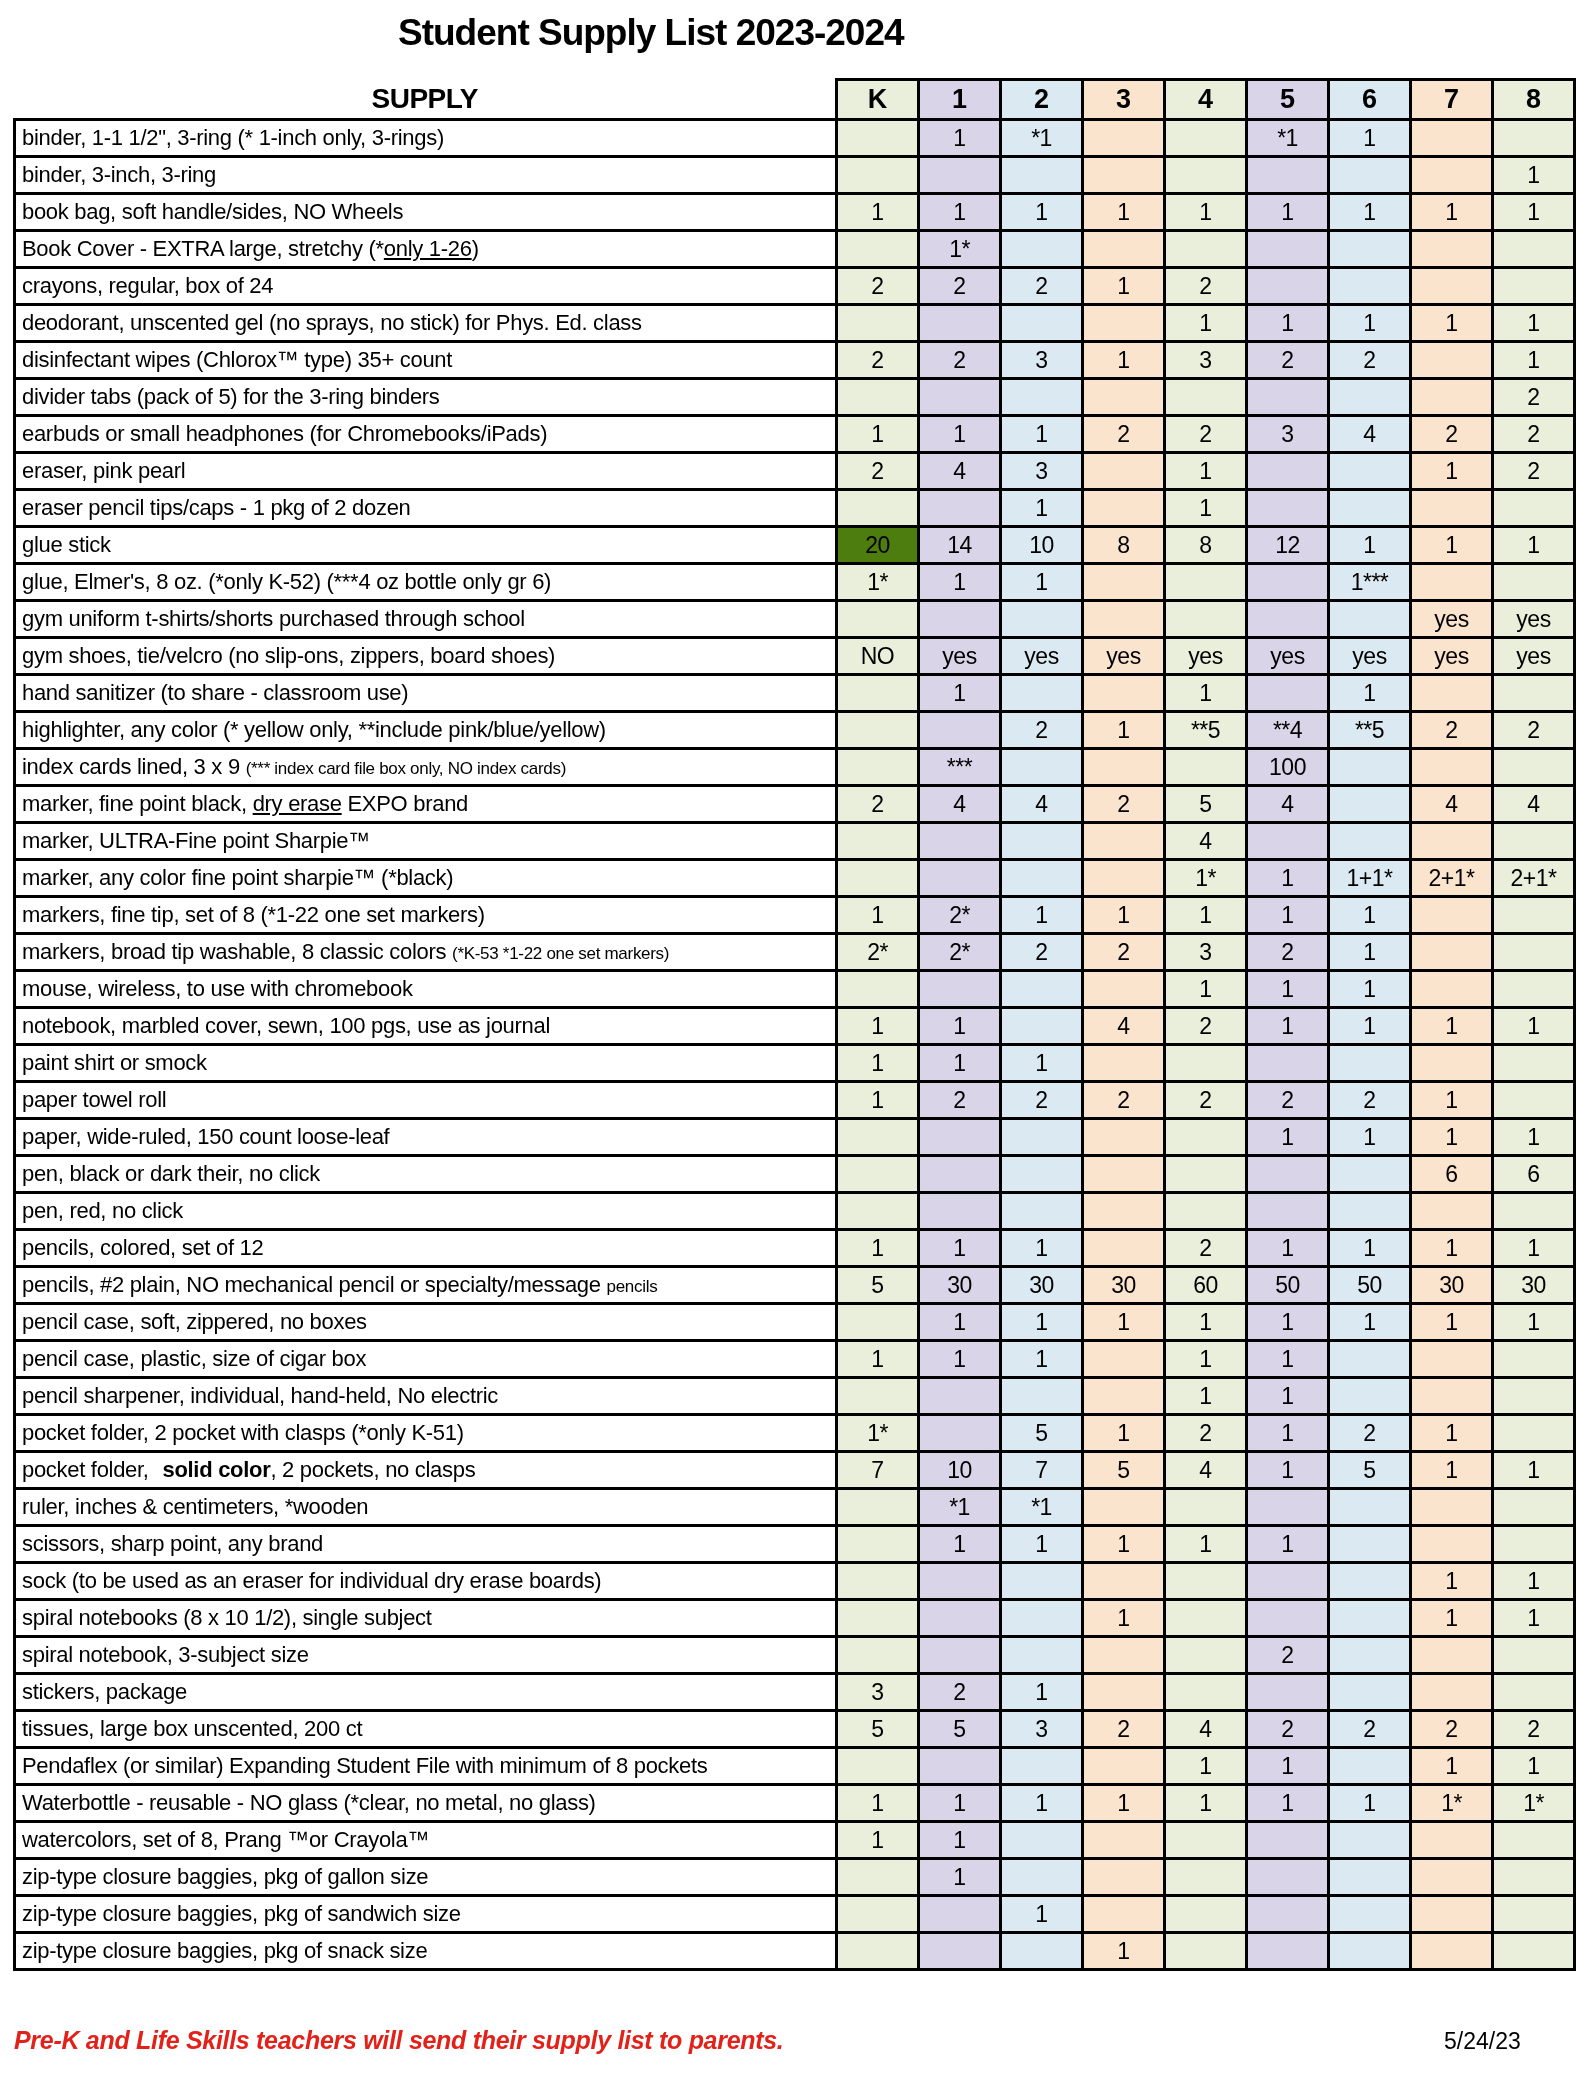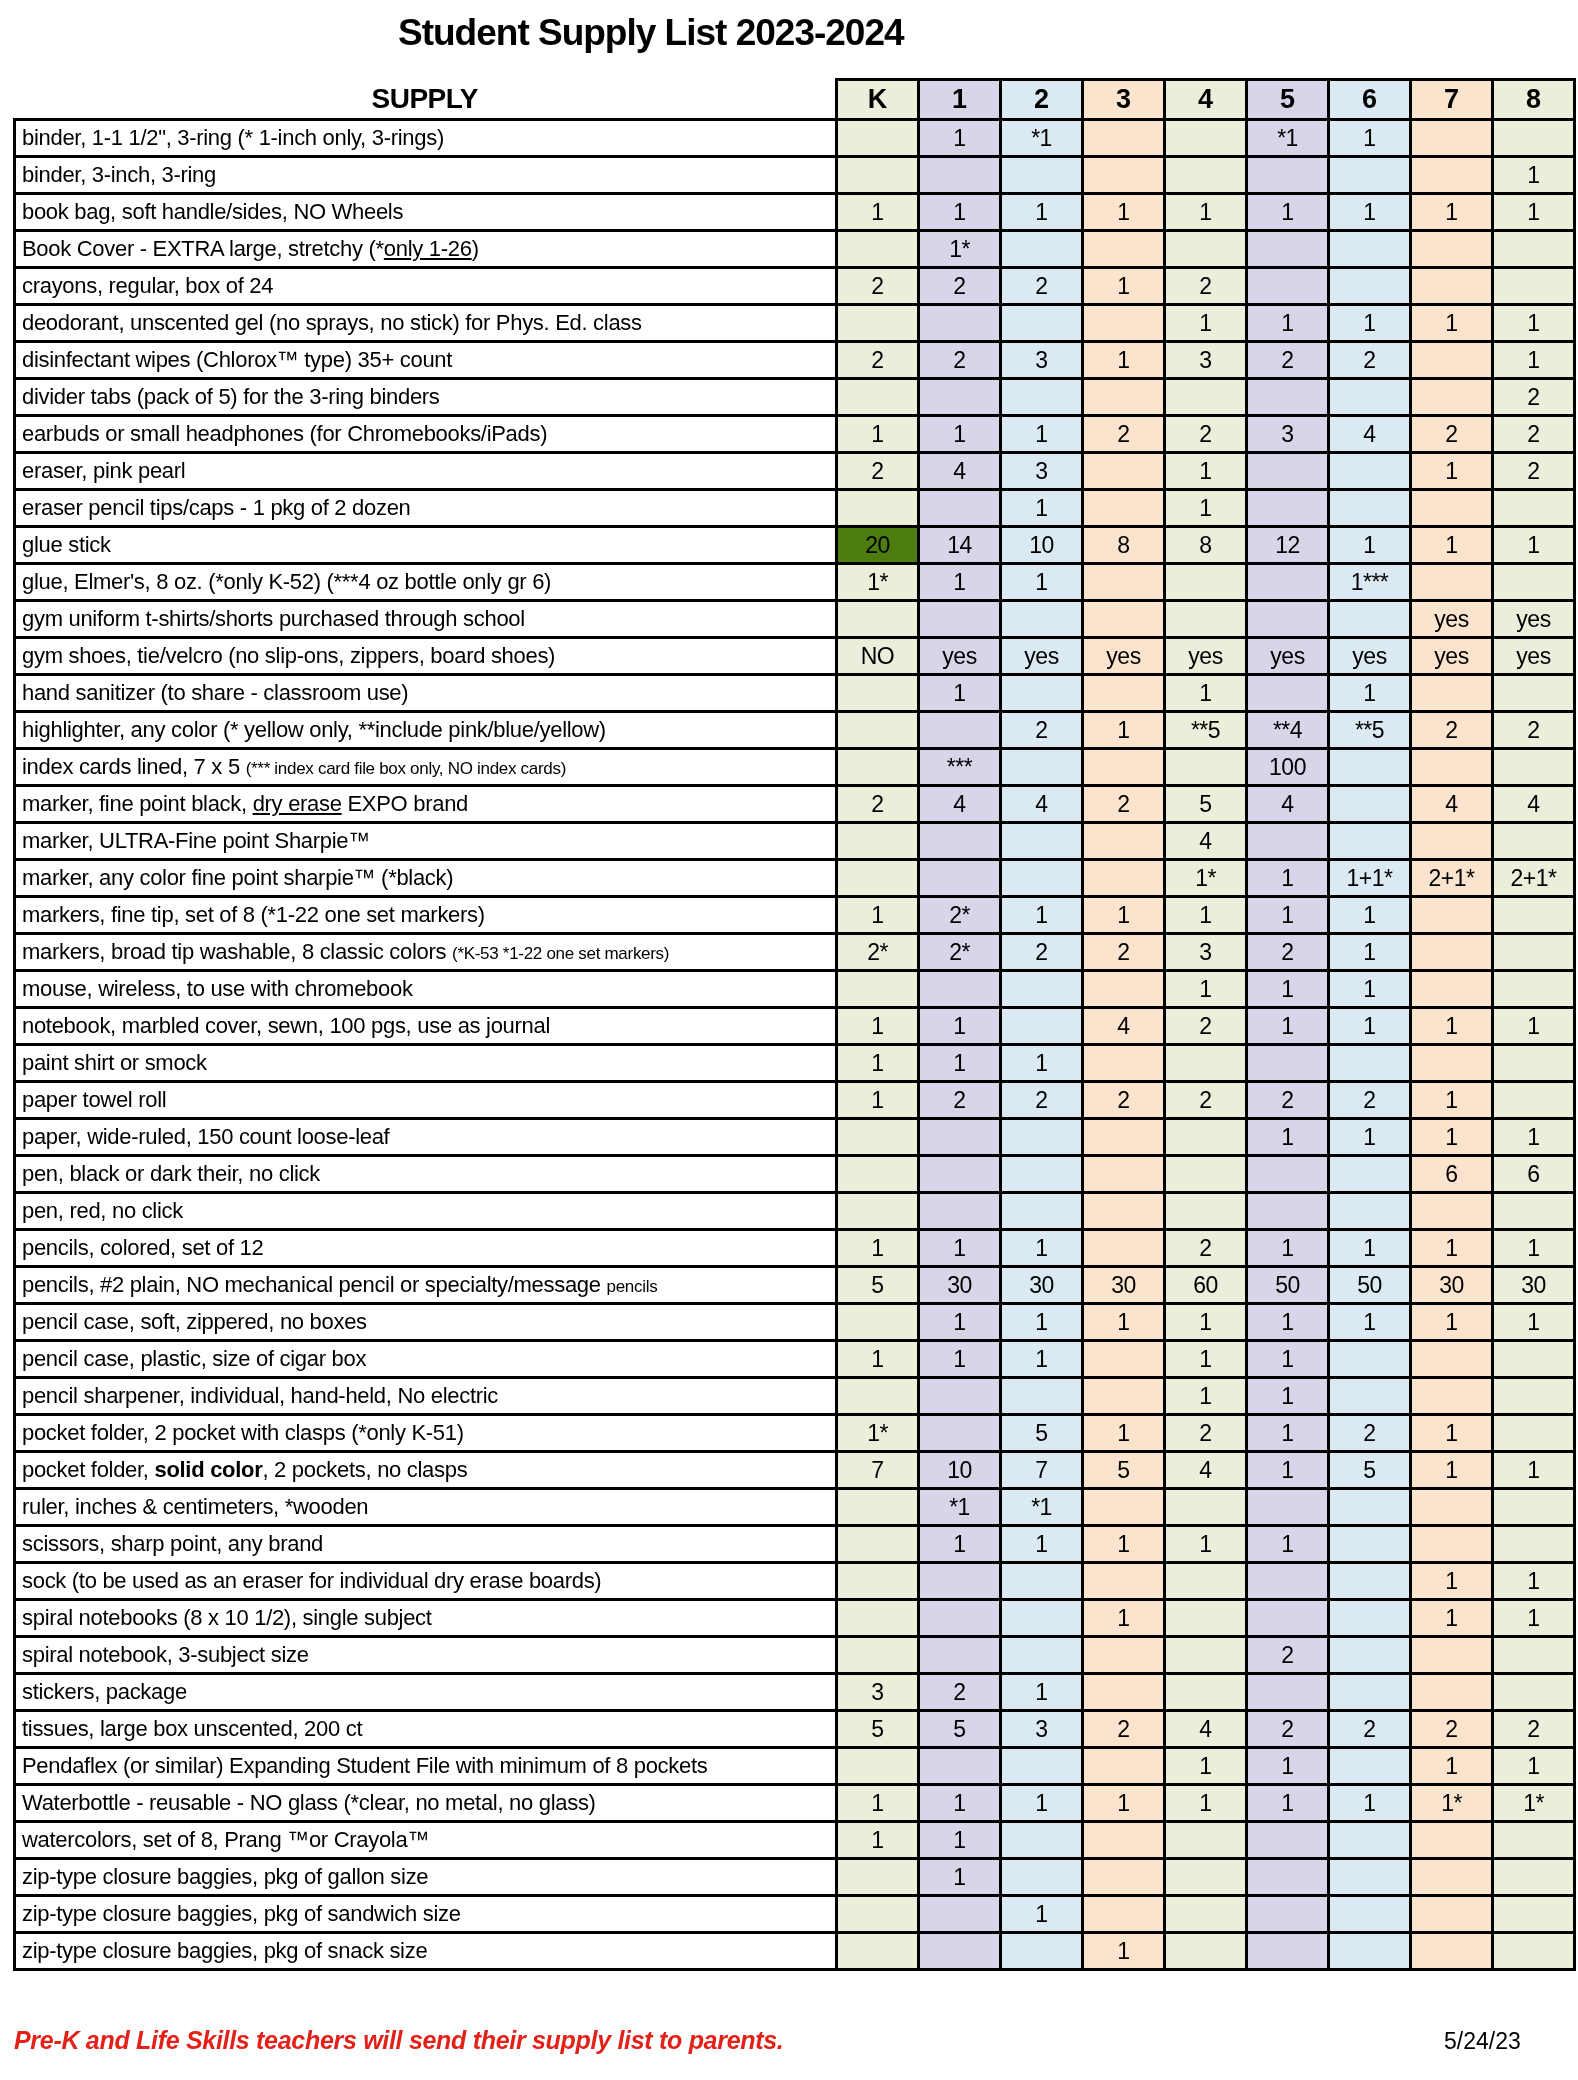--- a/index.html
+++ b/index.html
@@ -26,21 +26,21 @@
     letter-spacing:-0.5px;
   }
   th.grade-head { font-size:27px; font-weight:700; text-align:center; }
   td.supply {
     font-size:22px; text-align:left; padding-left:6px;
     white-space:nowrap; overflow:hidden; letter-spacing:-0.3px;
     background:#fff;
   }
   td.qty { font-size:23px; text-align:center; letter-spacing:-0.5px; }
   .u { text-decoration:underline; }
-  .b { font-weight:700; }
+  .b { font-weight:700;margin-left:8px; }
   .small { font-size:17px; }
   .footer-note {
     position:absolute; left:14px; top:2026px;
     font-size:25px; font-weight:700; font-style:italic;
     letter-spacing:-0.3px; white-space:nowrap;
   }
   .footer-date {
     position:absolute; left:1444px; top:2028px;
     font-size:23px;
   }
@@ -276,21 +276,21 @@
         <td class="qty" style="background: rgb(217, 212, 232);"></td>
         <td class="qty" style="background: rgb(219, 234, 242);">2</td>
         <td class="qty" style="background: rgb(251, 228, 205);">1</td>
         <td class="qty" style="background: rgb(233, 239, 219);">**5</td>
         <td class="qty" style="background: rgb(217, 212, 232);">**4</td>
         <td class="qty" style="background: rgb(219, 234, 242);">**5</td>
         <td class="qty" style="background: rgb(251, 228, 205);">2</td>
         <td class="qty" style="background: rgb(233, 239, 219);">2</td>
       </tr>
       <tr class="data-row">
-        <td class="supply"><span>index cards lined, 7 x 5    </span><span class="small">(*** index card file box only, NO index cards)</span></td>
+        <td class="supply"><span>index cards lined, 3 x 9    </span><span class="small">(*** index card file box only, NO index cards)</span></td>
         <td class="qty" style="background: rgb(233, 239, 219);"></td>
         <td class="qty" style="background: rgb(217, 212, 232);">***</td>
         <td class="qty" style="background: rgb(219, 234, 242);"></td>
         <td class="qty" style="background: rgb(251, 228, 205);"></td>
         <td class="qty" style="background: rgb(233, 239, 219);"></td>
         <td class="qty" style="background: rgb(217, 212, 232);">100</td>
         <td class="qty" style="background: rgb(219, 234, 242);"></td>
         <td class="qty" style="background: rgb(251, 228, 205);"></td>
         <td class="qty" style="background: rgb(233, 239, 219);"></td>
       </tr>

